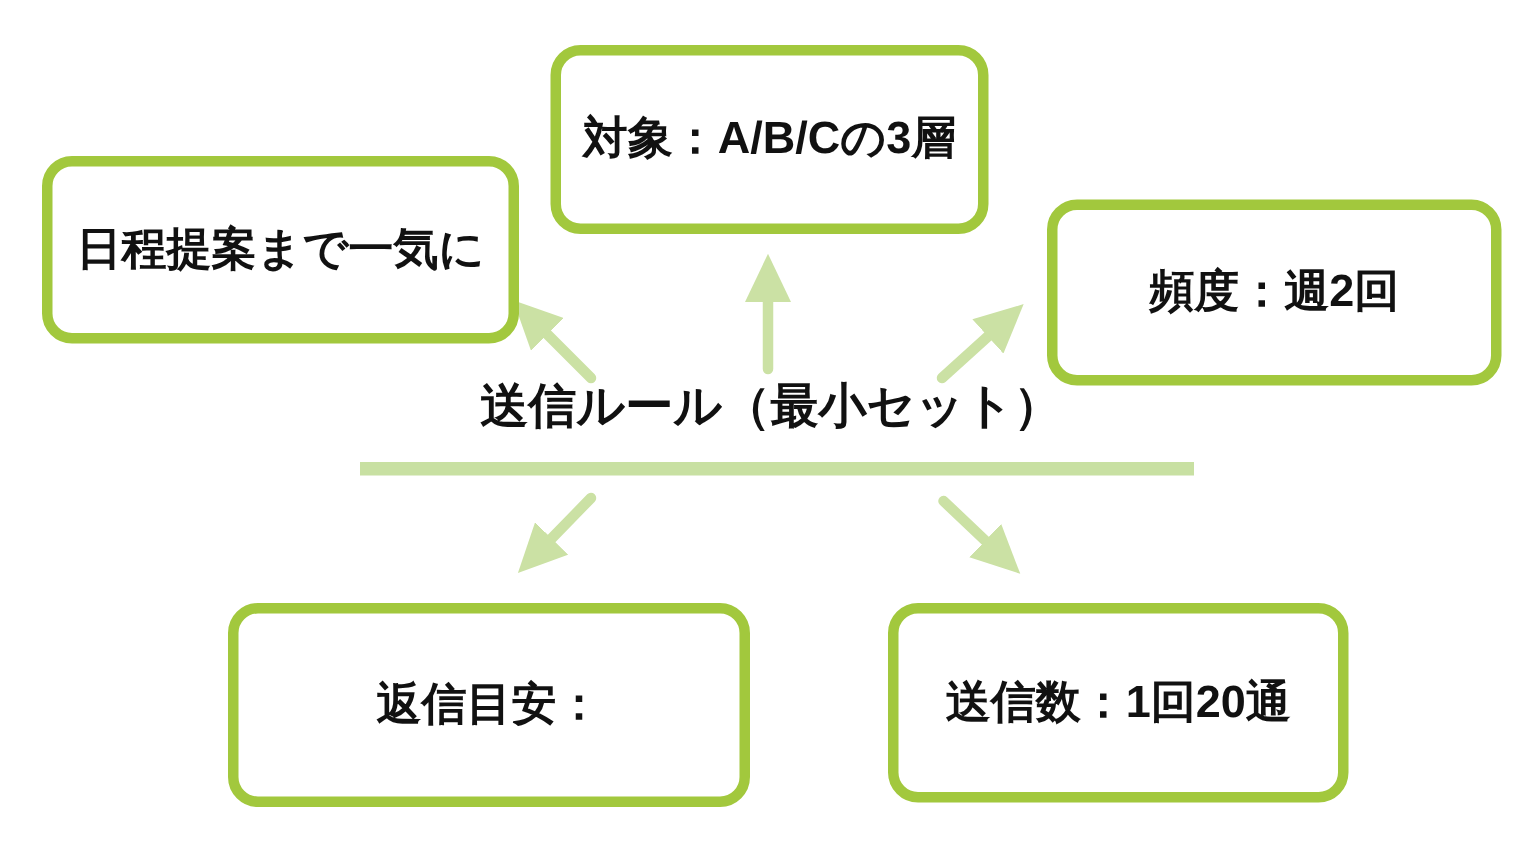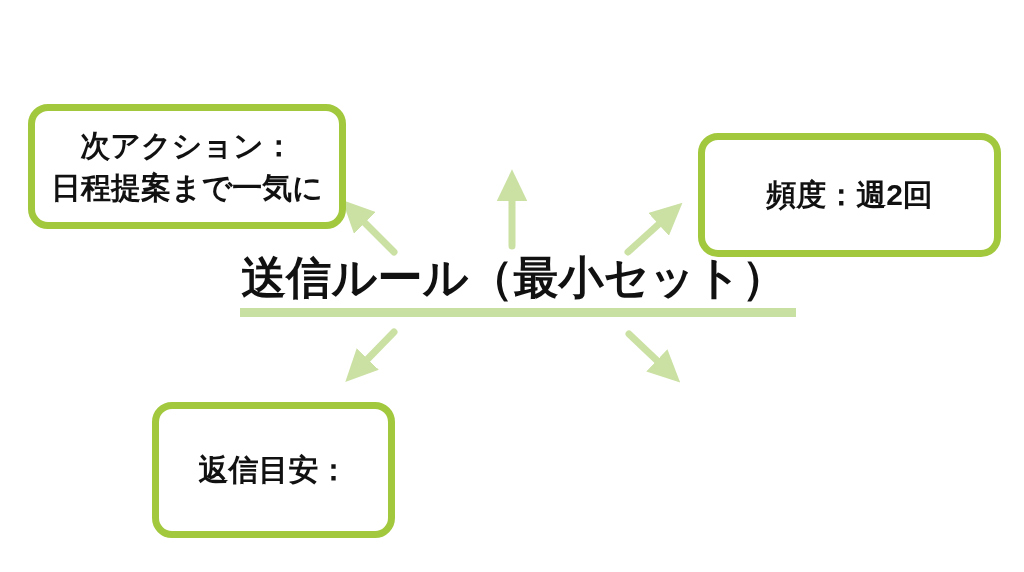--- a/index.html
+++ b/index.html
@@ -42,29 +42,29 @@
     justify-content: center;
     text-align: center;
     font-weight: 700;
     font-size: 30px;
     line-height: 1.38;
     color: var(--text);
   }
   .node-target      { left: 367px; top: 30px;  width: 292px; height: 126px; }
   .node-next-action { left: 28px;  top: 104px; width: 318px; height: 125px; }
   .node-frequency   { left: 698px; top: 103px; width: 303px; height: 124px; margin-top: 30px; }
-  .node-reply-time  { left: 152px; top: 402px; width: 243px; height: 136px; align-items: center; }
+  .node-reply-time  { left: 152px; top: 402px; width: 348px; height: 136px; align-items: center; }
   .node-send-count  { left: 592px; top: 402px; width: 307px; height: 133px; }
   .title {
     position: absolute;
     left: 234px; top: 250px;
     width: 560px;
     text-align: center;
     font-weight: 700;
-    font-size: 45px;
+    font-size: 32px;
     line-height: 1.25;
     letter-spacing: 0px;
     color: var(--text);
     white-space: nowrap;
   }
   .title-underline {
     position: absolute;
     left: 240px; top: 308px;
     width: 556px; height: 9px;
     background: var(--underline);
@@ -81,31 +81,36 @@
         <path class="ah-fill" d="M0,0 L4.6,2.2 L0,4.4 Z"></path>
       </marker>
     </defs>
     <line x1="394" y1="252" x2="354" y2="212" marker-end="url(#ah)"></line>
     <line x1="512" y1="246" x2="512" y2="186" marker-end="url(#ah)"></line>
     <line x1="628" y1="252" x2="670" y2="214" marker-end="url(#ah)"></line>
     <line x1="394" y1="332" x2="357" y2="370" marker-end="url(#ah)"></line>
     <line x1="629" y1="334" x2="668" y2="371" marker-end="url(#ah)"></line>
   </svg>
 
+  <div class="node node-target">
+    <span>対象：A/B/Cの3層</span>
+  </div>
 
   <div class="node node-next-action">
-    <span>次アクション：</span>
     <span>日程提案まで一気に</span>
   </div>
 
   <div class="node node-frequency">
     <span>頻度：週2回</span>
   </div>
 
   <div class="node node-reply-time">
     <span>返信目安：</span>
   </div>
 
+  <div class="node node-send-count">
+    <span>送信数：1回20通</span>
+  </div>
 
   <div class="title">送信ルール（最小セット）</div>
   <div class="title-underline"></div>
 
 </div>
 
 </body></html>

